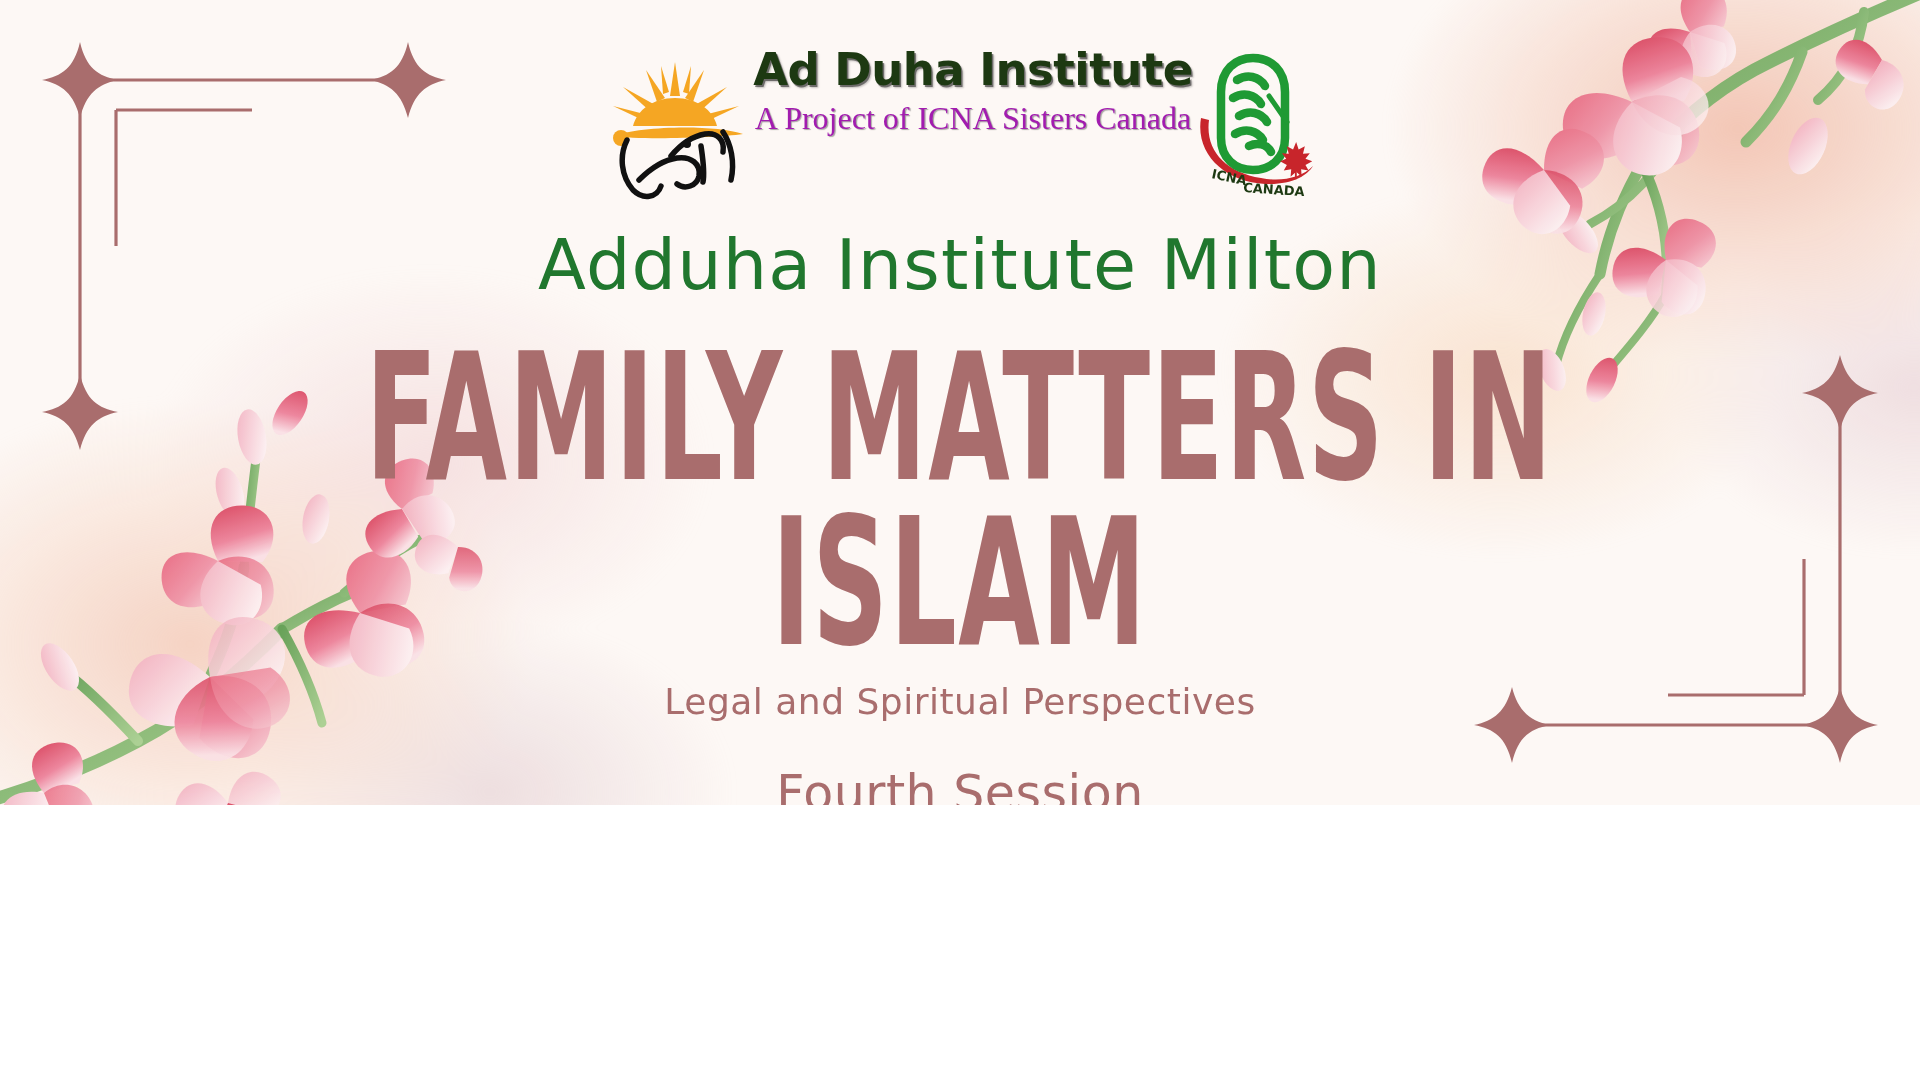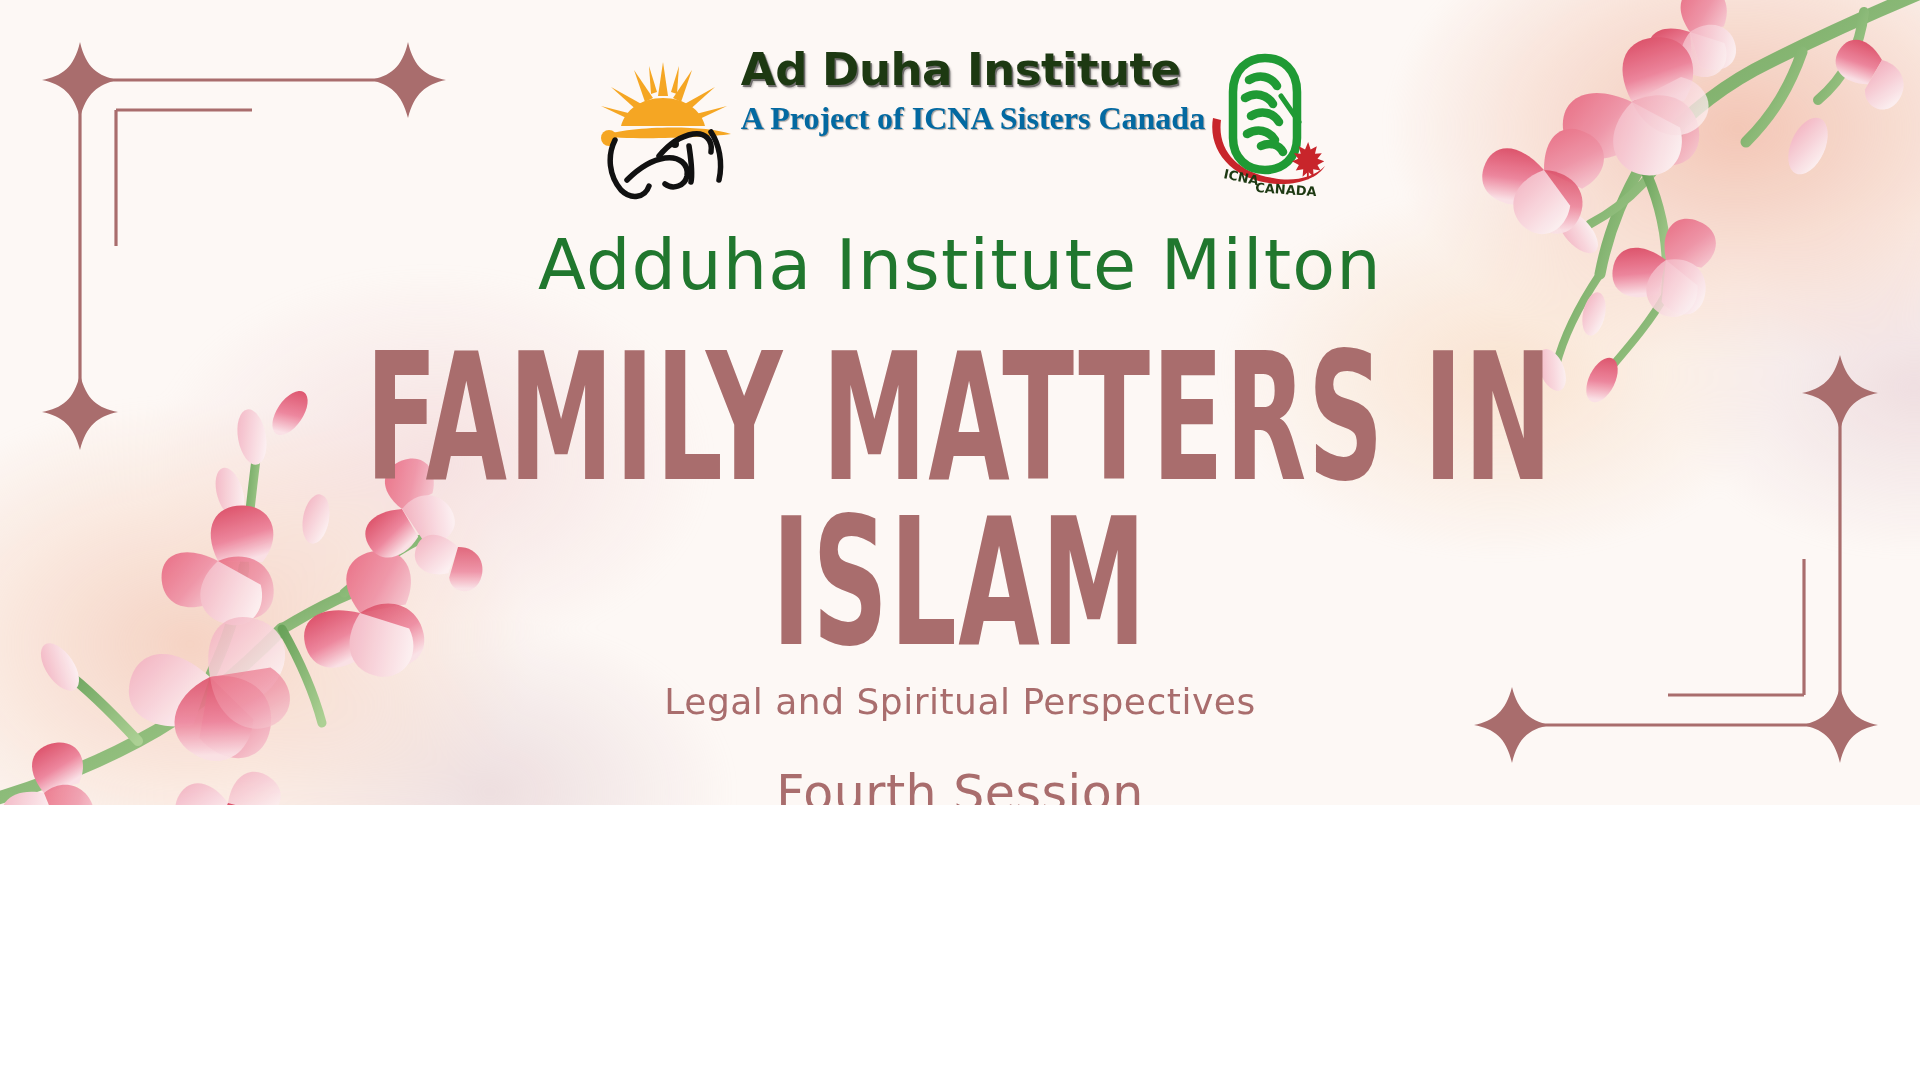--- a/index.html
+++ b/index.html
@@ -78,23 +78,23 @@
     font-weight:bold;
     font-size:45px;
     line-height:0.99;
     letter-spacing:-0.5px;
     color:#1D3912;
     text-shadow:1.5px 1.5px 0 rgba(0,0,0,0.45), 2.5px 2.5px 2px rgba(0,0,0,0.22);
     white-space:nowrap;
   }
   #logo-tagline {
     font-family:"Liberation Serif", serif;
-    font-weight:bold;
+    font-weight:normal;
     font-size:32px;
-    color:#0369a1;
+    color:#a21caf;
     margin-top:7px;
     text-shadow:1.2px 1.2px 1px rgba(0,0,0,0.35);
     white-space:nowrap;
     align-self:center;
   }
 
   #icna-logo { width:124px; margin-left:-6px; margin-top:24px; }
 
   
   #branch-name {

